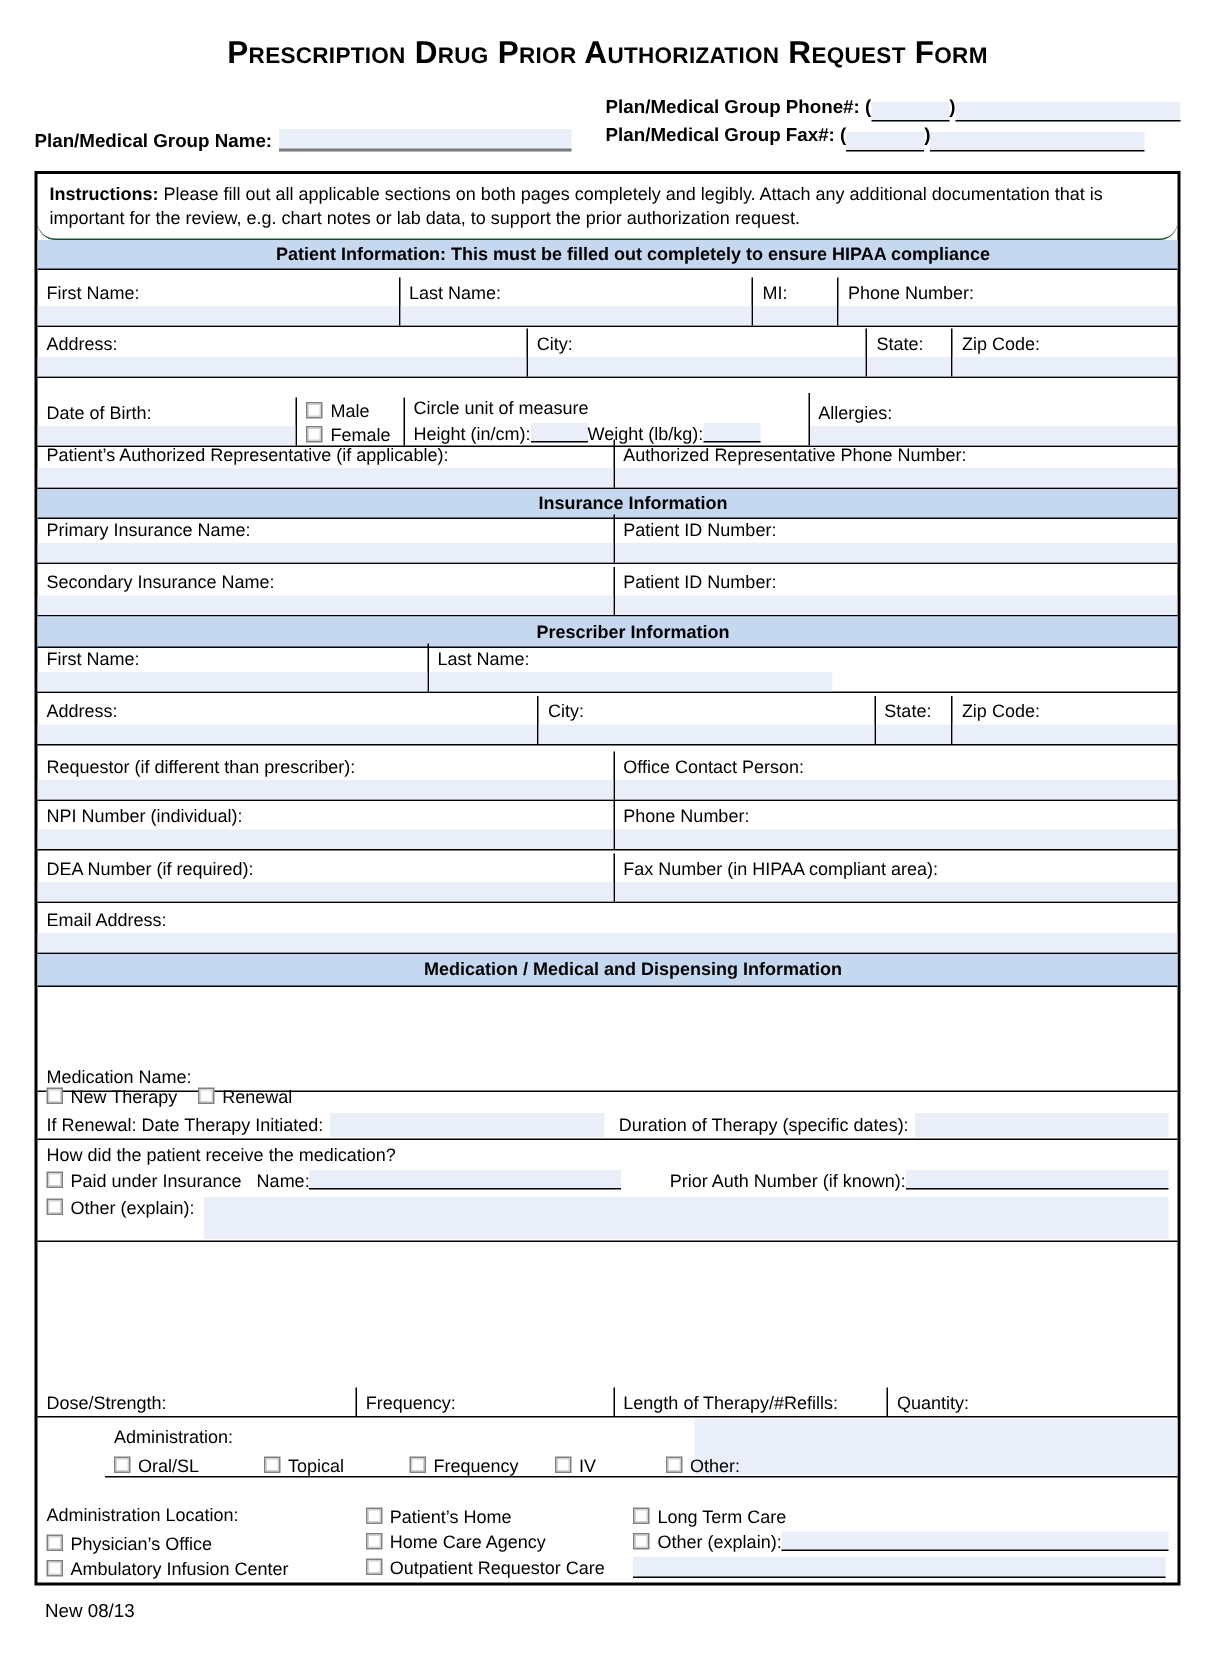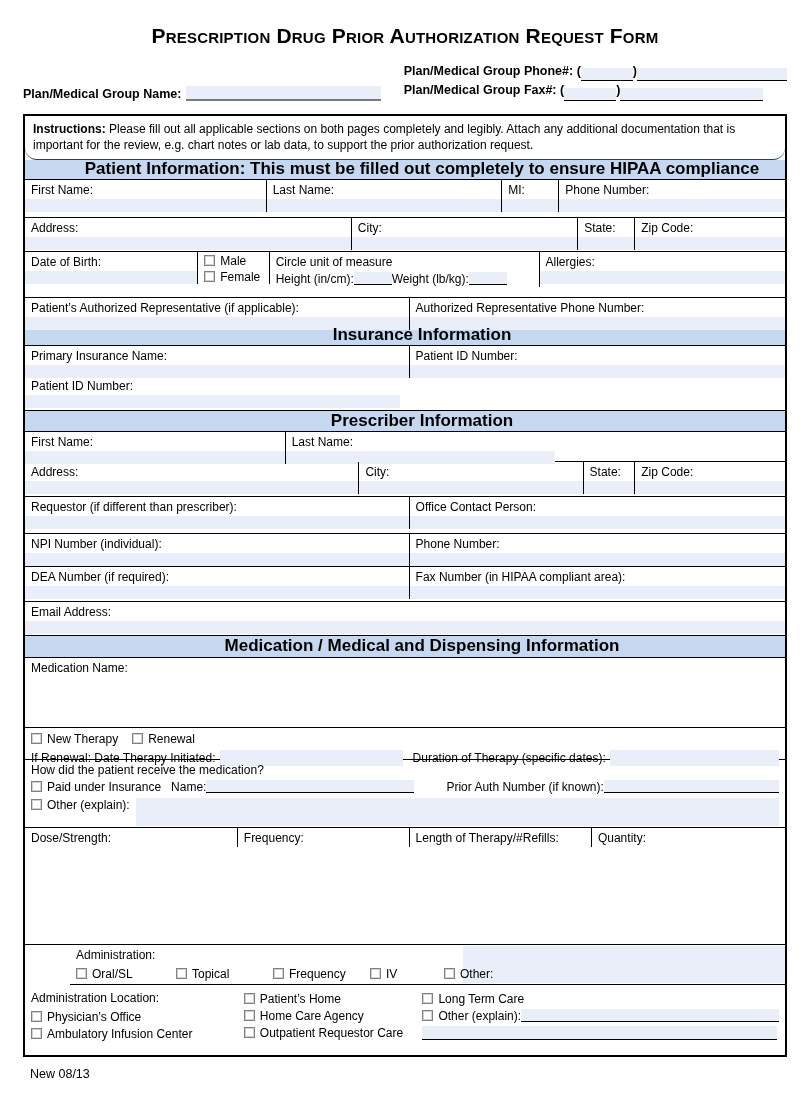--- a/index.html
+++ b/index.html
@@ -17,28 +17,28 @@
   .planbar{display:flex;justify-content:space-between;margin:14px 23px 0 23px;font-size:12.5px;}
   .planleft{display:flex;align-items:flex-end;}
   .planleft b{white-space:nowrap;}
   .plan-name-field{display:inline-block;width:195px;height:15px;background:var(--field);border-bottom:2px solid #7a7a7a;margin-left:5px;}
   .planright{line-height:1.55;}
   .planright .pline{display:flex;align-items:flex-end;font-weight:bold;white-space:nowrap;}
   .paren-blank{display:inline-block;width:52px;height:13px;background:var(--field);border-bottom:1.5px solid #000;}
   .tail-blank{display:inline-block;height:13px;background:var(--field);border-bottom:1.5px solid #000;}
 
   .formbox{margin:13px 23px 0 23px;border:2px solid #000;width:764px;}
-  .row{display:flex;border-bottom:1px solid #000;align-items:flex-start;}
+  .row{display:flex;border-bottom:1px solid #000;align-items:flex-end;}
   .row:last-child{border-bottom:none;}
   .cell{border-right:1px solid #000;display:flex;flex-direction:column;overflow:hidden;min-width:0;}
   .cell:last-child{border-right:none;}
   .lbl{padding:3px 6px 1px;font-size:12px;line-height:1.25;}
   .fill{background:var(--field);height:13px;width:100%;}
   .cell.grow .fill{flex:1;height:auto;}
-  .sechead{background:var(--head);border-bottom:1px solid #000;text-align:center;font-weight:bold;font-size:17px;display:flex;align-items:center;justify-content:center;padding-left:34px;}
+  .sechead{background:var(--head);border-bottom:1px solid #000;text-align:center;font-weight:bold;font-size:12px;display:flex;align-items:center;justify-content:center;padding-left:34px;}
   .instr{font-size:12px;padding:5px 8px;line-height:1.35;border-bottom:1px solid #14532d;border-radius:12px;}
 
   .cb{display:inline-block;flex:none;width:11px;height:11px;background:#fff;border:1px solid #808080;box-shadow:inset 0 0 0 1px #d2d2d2;margin-right:5px;}
   .cbrow{display:flex;align-items:center;padding:2px 6px 0 6px;font-size:12px;white-space:nowrap;}
   .cbitem{display:inline-flex;align-items:center;white-space:nowrap;}
 
   .inline-blank{display:inline-block;height:13px;background:var(--field);border-bottom:1.5px solid #000;vertical-align:-2px;}
   .bluefield{display:inline-block;height:16px;background:var(--field);}
   .flexline{display:flex;align-items:center;font-size:12px;padding:1px 6px;white-space:nowrap;}
 
@@ -174,20 +174,24 @@
         <div class="lbl">Primary Insurance Name:</div>
         <div class="fill"></div>
       </div>
       <div class="cell" style="width:49.4%">
         <div class="lbl">Patient ID Number:</div>
         <div class="fill"></div>
       </div>
     </div>
 
     <div class="row" style="height:35px">
+      <div class="cell" style="width:50.6%">
+        <div class="lbl">Secondary Insurance Name:</div>
+        <div class="fill"></div>
+      </div>
       <div class="cell" style="width:49.4%">
         <div class="lbl">Patient ID Number:</div>
         <div class="fill"></div>
       </div>
     </div>
 
     <div class="sechead" style="height:21px">Prescriber Information</div>
 
     <div class="row" style="height:30px">
       <div class="cell" style="width:34.3%">

